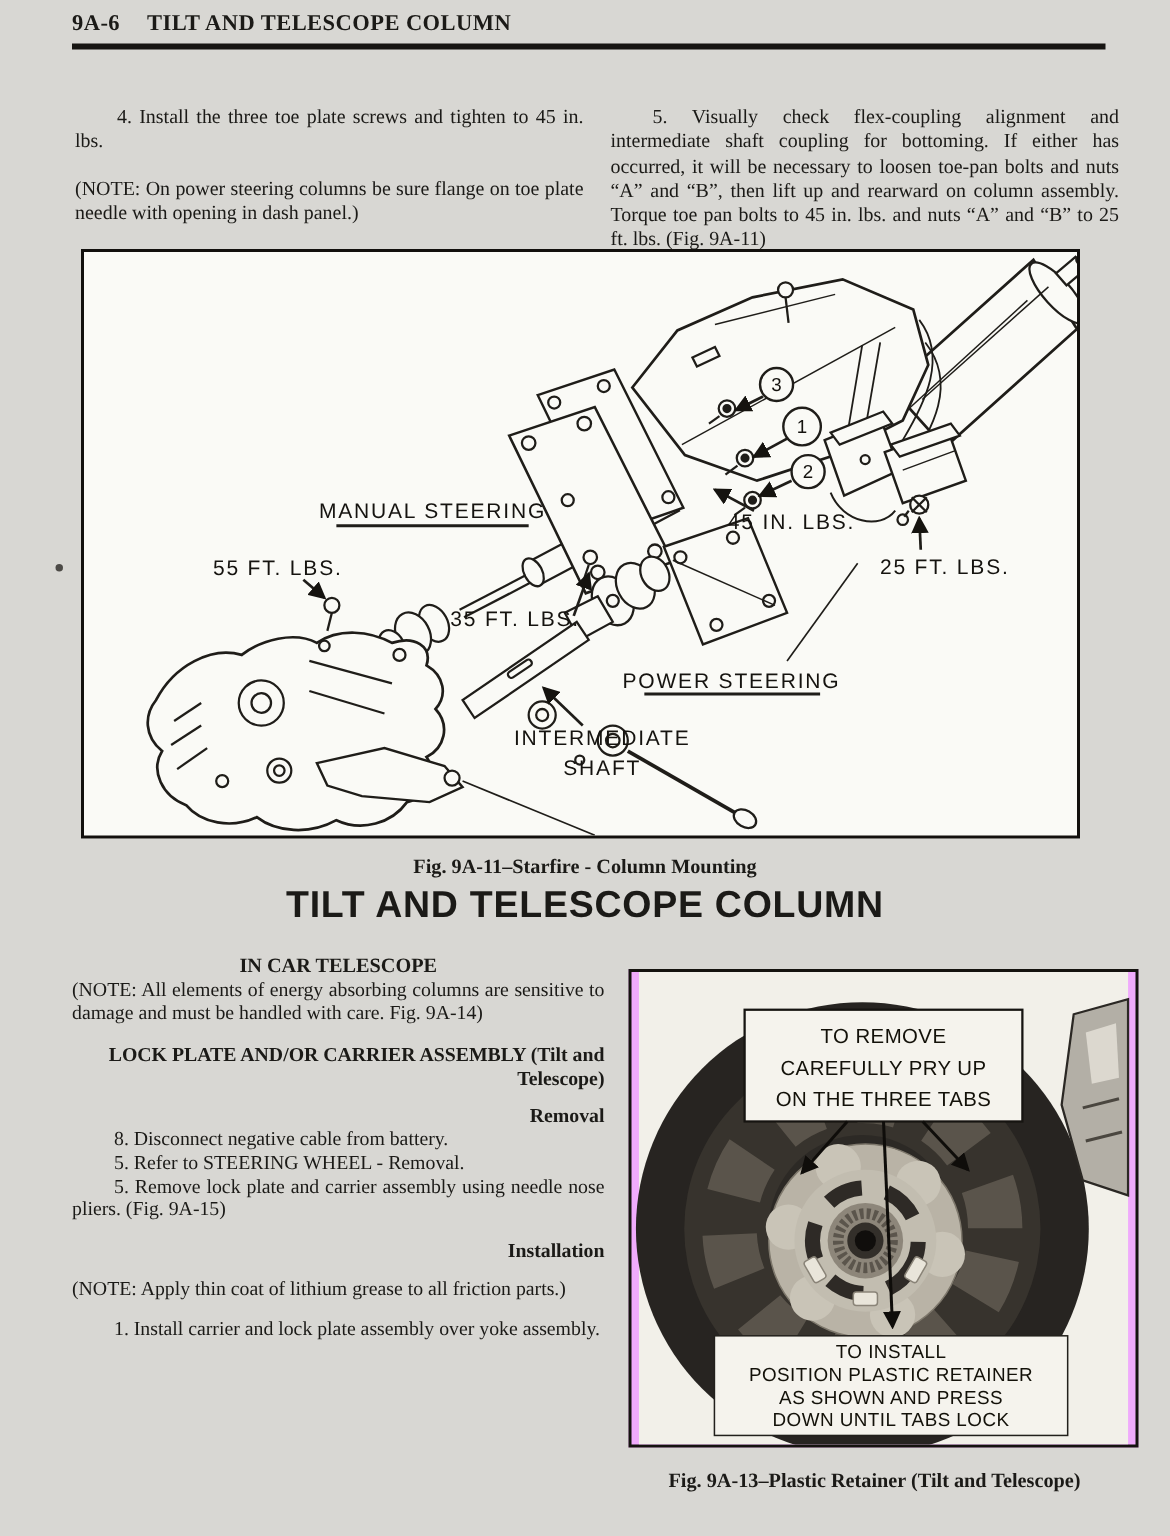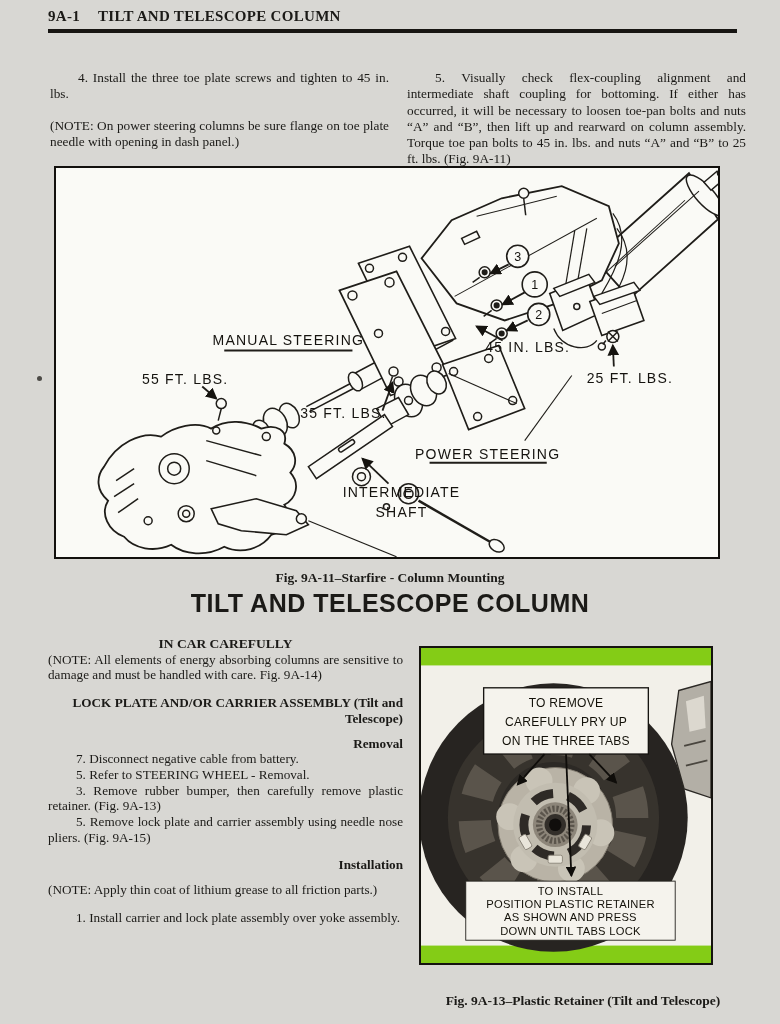--- a/index.html
+++ b/index.html
@@ -30,36 +30,36 @@
         font-family:"Liberation Sans", sans-serif; font-weight:bold; font-size:25px; letter-spacing:.5px;}
   
   .low-l{position:absolute; left:48px; top:636px; width:355px;
          font-size:13.2px; line-height:15.7px; text-align:justify;}
   .low-l p{margin:0;}
   .sect-sub{text-align:center; font-weight:bold; font-size:13.5px; margin:0 0 14px 0;}
   .bheads{font-weight:bold; text-align:right;}
   .sp8{height:9px;} .sp12{height:12px;}
   
   .fig2{position:absolute; left:419px; top:646px; width:328px;}
-  .fig2-box{width:294px; height:319px; background:#84cc16; border:2.5px solid #15130f; box-sizing:border-box;}
+  .fig2-box{width:340px; height:319px; background:#f0abfc; border:2.5px solid #15130f; box-sizing:border-box;}
   .fig2-box svg{display:block; width:100%; height:100%;}
-  .cap2{margin-top:28px; text-align:center; font-size:13.5px; font-weight:bold;}
+  .cap2{margin-top:14px; text-align:center; font-size:13.5px; font-weight:bold;}
   .artifact{position:absolute; left:37px; top:376px; width:5px; height:5px; border-radius:50%; background:#4c4a46;}
   
   text.tech{font-family:"Liberation Sans", sans-serif; font-size:14px; letter-spacing:1.2px; fill:#15130f;}
   text.num{font-family:"Liberation Sans", sans-serif; font-size:12.5px; fill:#15130f;}
   text.photo{font-family:"Liberation Sans", sans-serif; fill:#131109; letter-spacing:.3px;}
 </style>
 </head>
 <body>
 
 <div class="page">
 
   <div class="hdr">
-    <span class="pn">9A-1</span><span>TILT AND TELESCOPE COLUMN</span>
+    <span class="pn">9A-6</span><span>TILT AND TELESCOPE COLUMN</span>
   </div>
   <div class="hdr-rule"></div>
 
   <div class="col intro-l">
     <p class="ind">4. Install the three toe plate screws and tighten to 45 in. lbs.</p>
     <div class="gap"></div>
     <p>(NOTE: On power steering columns be sure flange on toe plate needle with opening in dash panel.)</p>
   </div>
   <div class="col intro-r">
     <p class="ind">5. Visually check flex-coupling alignment and intermediate shaft coupling for bottoming. If either has occurred, it will be necessary to loosen toe-pan bolts and nuts “A” and “B”, then lift up and rearward on column assembly. Torque toe pan bolts to 45 in. lbs. and nuts “A” and “B” to 25 ft. lbs. (Fig. 9A-11)</p>
@@ -215,29 +215,28 @@
       <text class="num" x="461" y="92.5" text-anchor="middle">3</text>
       <text class="num" x="478" y="120.5" text-anchor="middle">1</text>
       <text class="num" x="482" y="150.5" text-anchor="middle">2</text>
     </svg>
   </div>
 
   <div class="cap1">Fig. 9A-11–Starfire - Column Mounting</div>
   <div class="big-title">TILT AND TELESCOPE COLUMN</div>
 
   <div class="low-l">
-    <p class="sect-sub">IN CAR CAREFULLY</p>
+    <p class="sect-sub">IN CAR TELESCOPE</p>
     <p>(NOTE: All elements of energy absorbing columns are sensitive to damage and must be handled with care. Fig. 9A-14)</p>
     <div class="sp12"></div>
     <p class="bheads">LOCK PLATE AND/OR CARRIER ASSEMBLY (Tilt and Telescope)</p>
     <div class="sp8"></div>
     <p class="bheads">Removal</p>
-    <p class="ind">7. Disconnect negative cable from battery.</p>
+    <p class="ind">8. Disconnect negative cable from battery.</p>
     <p class="ind">5. Refer to STEERING WHEEL - Removal.</p>
-    <p class="ind">3. Remove rubber bumper, then carefully remove plastic retainer. (Fig. 9A-13)</p>
     <p class="ind">5. Remove lock plate and carrier assembly using needle nose pliers. (Fig. 9A-15)</p>
     <div class="sp12"></div>
     <p class="bheads">Installation</p>
     <div class="sp8"></div>
     <p>(NOTE: Apply thin coat of lithium grease to all friction parts.)</p>
     <div class="sp12"></div>
     <p class="ind">1. Install carrier and lock plate assembly over yoke assembly.</p>
   </div>
 
   <div class="fig2">

